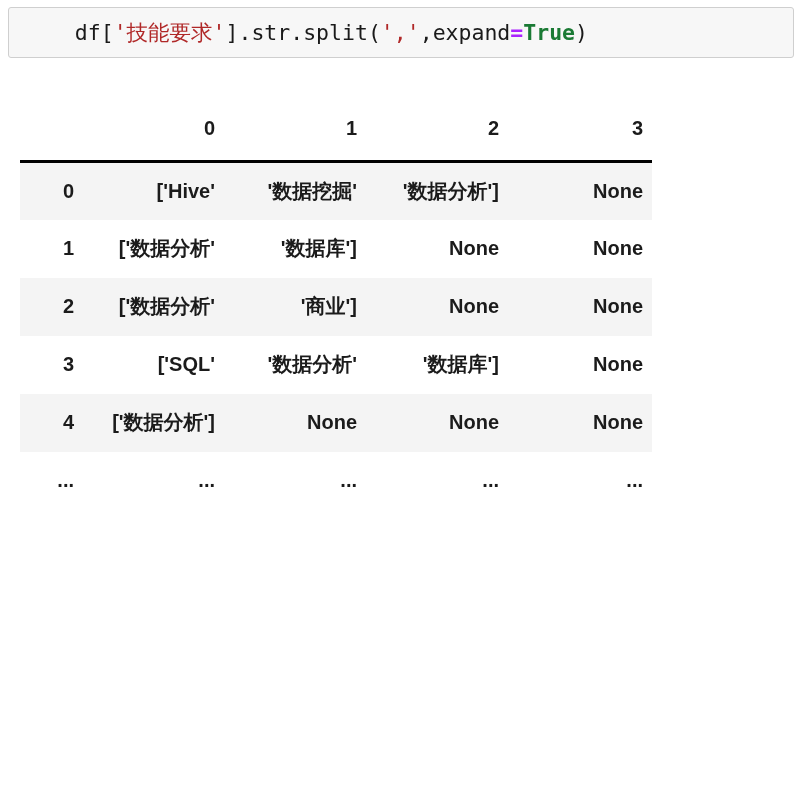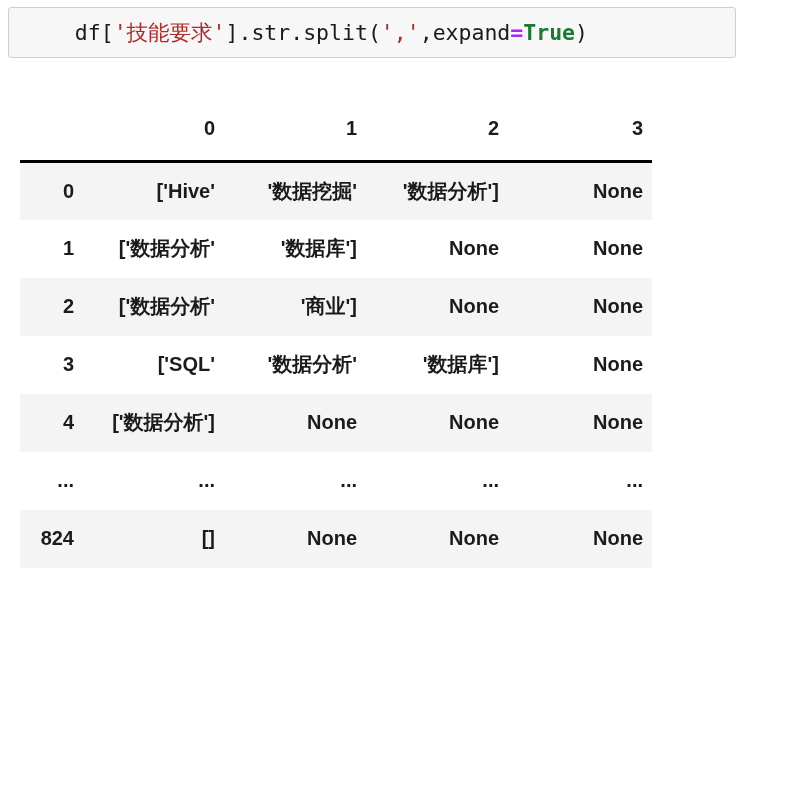--- a/index.html
+++ b/index.html
@@ -12,21 +12,21 @@
     height: 804px;
     font-family: "Liberation Sans", sans-serif;
     overflow: hidden;
   }
 
   
   .code-cell {
     position: absolute;
     left: 8px;
     top: 7px;
-    width: 728px;
+    width: 786px;
     height: 51px;
     box-sizing: border-box;
     background: #f7f7f7;
     border: 1px solid #cfcfcf;
     border-radius: 3px;
     display: flex;
     align-items: center;
   }
   .code-line {
     font-family: "DejaVu Sans Mono", "Liberation Mono", monospace;
@@ -155,22 +155,15 @@
         <td>None</td>
         <td>None</td>
       </tr>
       <tr class="plain">
         <th class="ell-idx">...</th>
         <td>...</td>
         <td>...</td>
         <td>...</td>
         <td>...</td>
       </tr>
-      <tr class="stripe">
-        <th>824</th>
-        <td>[]</td>
-        <td>None</td>
-        <td>None</td>
-        <td>None</td>
-      </tr>
     </tbody>
   </table>
 </div>
 
 </body></html>

